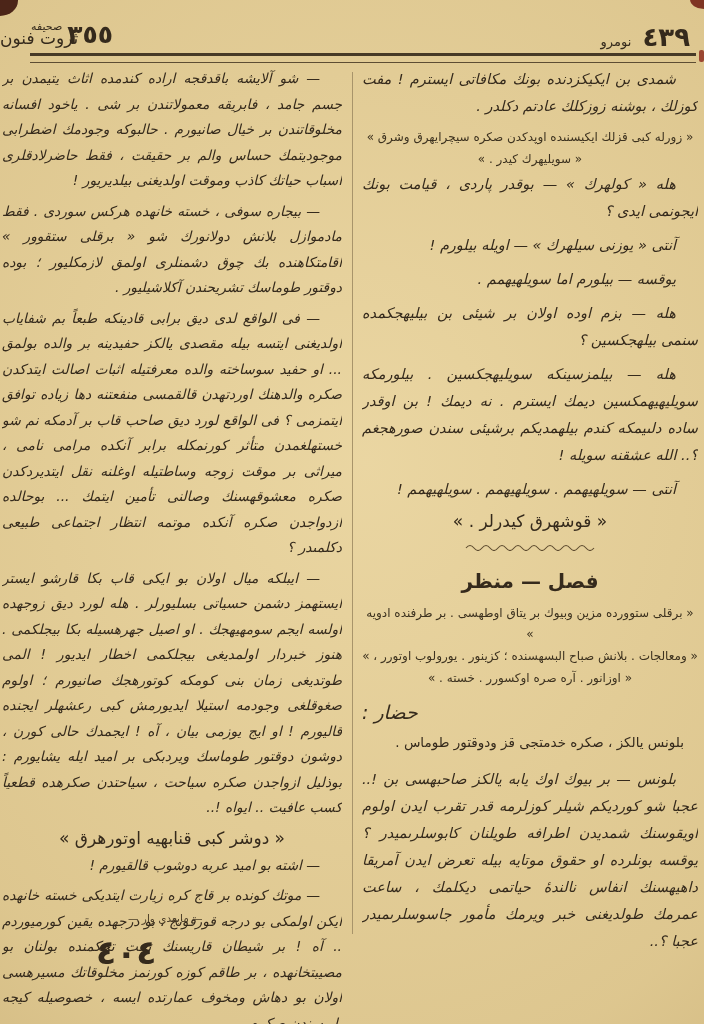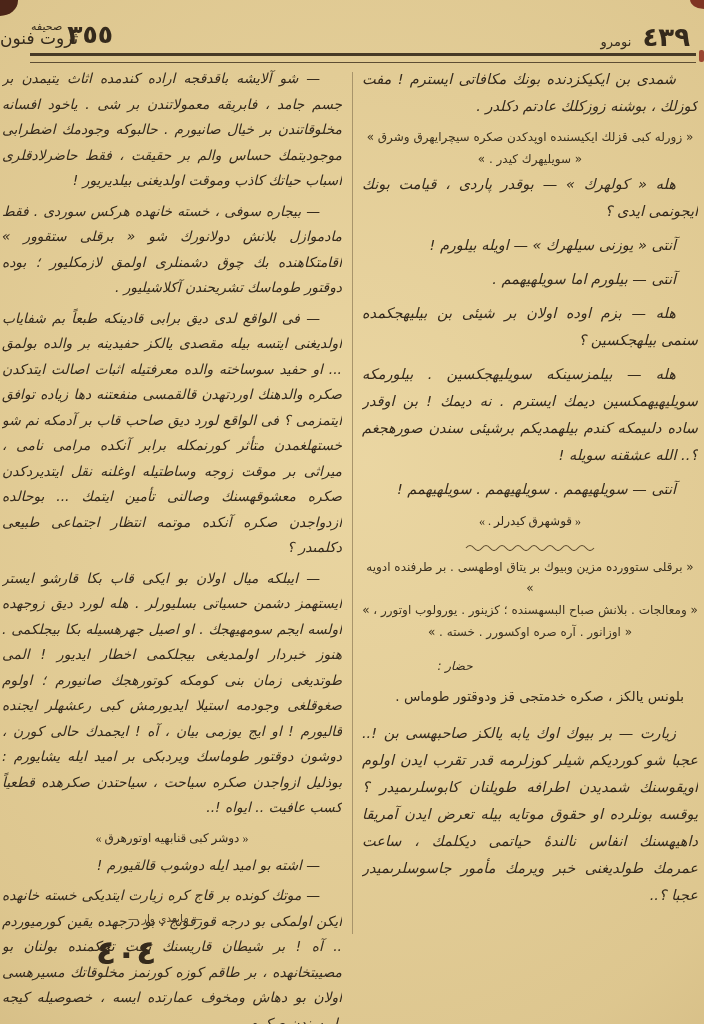--- a/index.html
+++ b/index.html
@@ -29,22 +29,22 @@
     border-top:3px solid #473a26;border-bottom:1px solid #5d4d33;}
   
   .col{position:absolute;top:66px;bottom:0;overflow:hidden;text-align:justify;}
   .col-right{right:6px;width:336px;}
   .col-left{left:2px;width:340px;}
   .col-divider{position:absolute;top:72px;left:352px;width:1px;height:862px;background:#a8946a;}
   p{margin:0;}
   .para{font-size:14.5px;line-height:27px;margin-bottom:7px;text-indent:22px;text-align:justify;font-style:italic;}
   .col-left .para{font-size:13.8px;line-height:25.5px;margin-bottom:5px;}
   .stage{font-size:12px;line-height:21px;text-align:center;color:#3d321f;margin:1px 0;}
-  .quote-c{font-size:12px;line-height:22px;text-align:center;margin:6px 0 4px;font-family:Liberation Serif, serif;}
-  .cast-label{font-size:12px;margin:10px 150px 4px 0;text-align:center;text-indent:0;}
+  .quote-c{font-size:17px;line-height:22px;text-align:center;margin:6px 0 4px;}
+  .cast-label{font-size:19px;margin:10px 150px 4px 0;text-align:left;text-indent:0;}
   .cast{font-size:13.5px;line-height:24px;text-indent:14px;margin-bottom:12px;}
   .section-heading{font-size:20px;font-weight:bold;text-align:center;margin:14px 0 10px;letter-spacing:1px;}
   .wavy-wrap{text-align:center;margin:4px 0 2px;}
   
   .continued{position:absolute;left:128px;bottom:100px;font-size:10.5px;color:#4a3c26;}
   .folio{position:absolute;left:96px;bottom:52px;font-size:33px;font-weight:bold;letter-spacing:4px;text-align:center;}
   
   .artifact{position:absolute;}
   .art-tl{top:-6px;left:-8px;width:26px;height:22px;background:#3c130b;border-radius:0 0 70% 0;opacity:.9;}
   .art-tr{top:-5px;right:-6px;width:20px;height:14px;background:#6e1a10;border-radius:0 0 0 70%;opacity:.85;}
@@ -73,45 +73,46 @@
   <div class="head-rule"></div>
 
   <div class="col-divider"></div>
 
   <div class="col col-right">
     <p class="para">شمدى بن ايكيكزدنده بونك مكافاتى ايسترم ! مفت كوزلك ، بوشنه زوزكلك عادتم دكلدر .</p>
     <p class="stage">« زورله كبى قزلك ايكيسنىده اوپدكدن صكره سيچرايهرق وشرق »</p>
     <p class="stage">« سويليهرك كيدر . »</p>
     <p class="para">هله « كولهرك » — بوقدر پاردى ، قيامت بونك ايجونمى ايدى ؟</p>
     <p class="para">آنتى « يوزنى سيلهرك » — اويله بيلورم !</p>
-    <p class="para">آنتى — بيلورم اما سويلهيهمم .</p>
+    <p class="para">يوقسه — بيلورم اما سويلهيهمم .</p>
     <p class="para">هله — بزم اوده اولان بر شيئى بن بيليهجكمده سنمى بيلهجكسين ؟</p>
     <p class="para">هله — بيلمزسينكه سويليهجكسين . بيلورمكه سويليهيهمكسين ديمك ايسترم . نه ديمك ! بن اوقدر ساده دلىيمكه كندم بيلهمديكم برشيئى سندن صورهجغم ؟.. الله عشقنه سويله !</p>
     <p class="para">آنتى — سويلهيهمم . سويلهيهمم . سويلهيهمم !</p>
     <p class="quote-c">« قوشهرق كيدرلر . »</p>
     <div class="wavy-wrap">
       <svg width="132" height="8" viewBox="0 0 132 8" aria-hidden="true">
         <path d="M2 5 q4 -5 8 0 t8 0 t8 0 t8 0 t8 0 t8 0 t8 0 t8 0 t8 0 t8 0 t8 0 t8 0 t8 0 t8 0 t8 0 t8 0" fill="none" stroke="#5c4a2e" stroke-width="1.1"></path>
       </svg>
     </div>
+    <p class="section-heading">فصل — منظر</p>
     <p class="stage">« برقلى ستوورده مزين وبيوك بر يتاق اوطهسى . بر طرفنده ادويه »</p>
     <p class="stage">« ومعالجات . بلانش صباح البسهسنده ؛ كزينور . يورولوب اوتورر ، »</p>
     <p class="stage">« اوزانور . آره صره اوكسورر . خسته . »</p>
     <p class="para cast-label">حضار :</p>
     <p class="cast">بلونس يالكز ، صكره خدمتجى قز ودوقتور طوماس .</p>
-    <p class="para">زيارت — بر بيوك اوك يابه يالكز صاحبهسى بن !.. عجبا شو كورديكم شيلر كوزلرمه قدر تقرب ايدن اولوم اويقوسنك شمديدن اطرافه طويلنان كابوسلرىميدر ؟ يوقسه بونلرده او حقوق موتايه بيله تعرض ايدن آمريقا داهيهسنك انفاس نالندهٔ حياتمى ديكلمك ، ساعت عمرمك طولديغنى خبر ويرمك مأمور جاسوسلرىميدر عجبا ؟..</p>
+    <p class="para">بلونس — بر بيوك اوك يابه يالكز صاحبهسى بن !.. عجبا شو كورديكم شيلر كوزلرمه قدر تقرب ايدن اولوم اويقوسنك شمديدن اطرافه طويلنان كابوسلرىميدر ؟ يوقسه بونلرده او حقوق موتايه بيله تعرض ايدن آمريقا داهيهسنك انفاس نالندهٔ حياتمى ديكلمك ، ساعت عمرمك طولديغنى خبر ويرمك مأمور جاسوسلرىميدر عجبا ؟..</p>
 
   </div>
 
   <div class="col col-left">
     <p class="para">— شو آلايشه باقدقجه اراده كندمده اثاث يتيمدن بر جسم جامد ، فابريقه معمولاتندن بر شى . ياخود افسانه مخلوقاتندن بر خيال صانيورم . حالبوكه وجودمك اضطرابى موجوديتمك حساس والم بر حقيقت ، فقط حاضرلادقلرى اسباب حياتك كاذب وموقت اولديغنى بيلديريور !</p>
     <p class="para">— بيجاره سوفى ، خسته خانهده هركس سوردى . فقط مادموازل بلانش دولانورك شو « برقلى ستقوور » اقامتكاهنده بك چوق دشمنلرى اولمق لازمكليور ؛ بوده دوقتور طوماسك تشريحندن آكلاشيليور .</p>
     <p class="para">— فى الواقع لدى ديق برابى قادينكه طبعاً بم شفاياب اولديغنى ايتسه بيله مقصدى يالكز حفيدينه بر والده بولمق ... او حفيد سوساخته والده معرفتيله اثبات اصالت ايتدكدن صكره والدهنك اوردتهدن قالقمسى منفعتنه دها زياده توافق ايتمزمى ؟ فى الواقع لورد ديق صاحب قاب بر آدمكه نم شو خستهلغمدن متأثر كورنمكله برابر آنكده مرامى نامى ، ميراثى بر موقت زوجه وساطتيله اوغلنه نقل ايتديردكدن صكره معشوقهسنك وصالنى تأمين ايتمك ... بوحالده ازدواجدن صكره آنكده موتمه انتظار اجتماعى طبيعى دكلمىدر ؟</p>
     <p class="para">— ايبلكه ميال اولان بو ايكى قاب بكا قارشو ايستر ايستهمز دشمن حسياتى بسليورلر . هله لورد ديق زوجهده اولسه ايجم سومهيهجك . او اصيل جهرهسيله بكا بيجلكمى . هنوز خبردار اولمديغى بيجلكمى اخطار ايديور ! المى طوتديغى زمان بنى كومكه كوتورهجك صانيورم ؛ اولوم صغوقلغى وجودمه استيلا ايديورمش كبى رعشهلر ايجنده قاليورم ! او ايج يوزمى بيان ، آه ! ايجمدك حالى كورن ، دوشون دوقتور طوماسك ويردبكى بر اميد ايله يشايورم : بوذليل ازواجدن صكره سياحت ، سياحتدن صكرهده قطعياً كسب عافيت .. ايواه !..</p>
     <p class="quote-c">« دوشر كبى قنابهيه اوتورهرق »</p>
-    <p class="para">— اشته بو اميد ايله دوشوب قالقيورم !</p>
+    <p class="para">— اشته بو اميد عربه دوشوب قالقيورم !</p>
     <p class="para">— موتك كونده بر قاج كره زيارت ايتديكى خسته خانهده ايكن اولمكى بو درجه قورقونج ، بو درجهده يقين كورميوردم .. آه ! بر شيطان قاريسنك تحت تحكمنده بولنان بو مصيبتخانهده ، بر طاقم كوزه كورنمز مخلوقاتك مسيرهسى اولان بو دهاش ومخوف عمارتده ايسه ، خصوصيله كيجه ياريسندن صكره ..</p>
   </div>
 
   <div class="continued">— مابعدى وار —</div>
   <div class="folio">٤٠٤</div>
 
 </div>
 
 </body></html>

